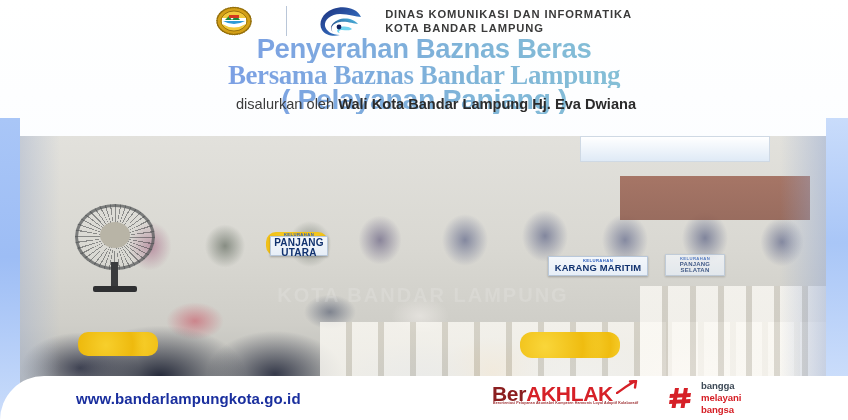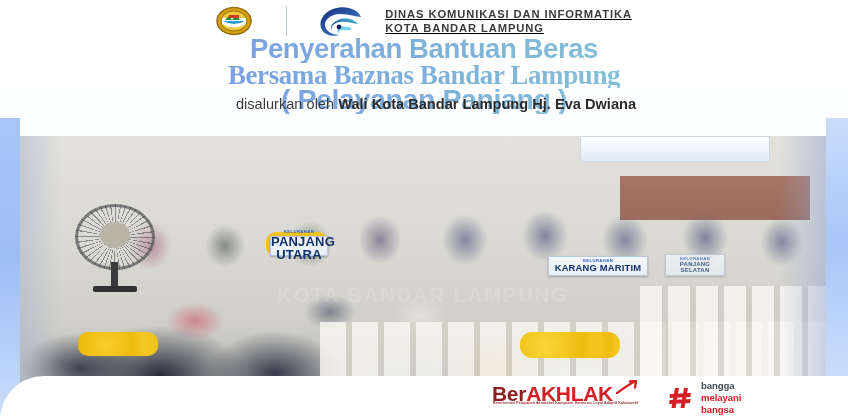--- a/index.html
+++ b/index.html
@@ -37,21 +37,20 @@
 
   
   .header {
     position:absolute; left:0; top:0; width:848px; height:140px;
     z-index:6;
   }
   .logo-row {
     position:absolute; left:0; top:4px; width:848px;
     display:flex; justify-content:center; align-items:center;
     gap:12px;
-    text-decoration:underline;
   }
   .crest {
     width:36px; height:32px;
     position:relative; flex:0 0 auto;
   }
   .divider-v {
     width:1px; height:30px; background:#b9c6d8;
     margin:0 18px 0 22px; flex:0 0 auto;
   }
   .kominfo-logo { width:46px; height:34px; flex:0 0 auto; margin-right:10px; }
@@ -197,21 +196,21 @@
     background:linear-gradient(180deg,#f4f7fb 0%, #e7eef7 100%);
     border:1px solid #b9c8da;
     text-align:center;
     color:#1b3f8f;
     font-weight:800;
     line-height:1.05;
     display:flex; flex-direction:column; justify-content:center;
     box-shadow:0 1px 2px rgba(0,0,0,.25);
   }
   .sign .k { font-size:4.2px; letter-spacing:.4px; color:#2b5fbf; }
-  .sign .n { font-size:13px; letter-spacing:.2px; color:#10316e; }
+  .sign .n { font-size:10px; letter-spacing:.2px; color:#10316e; }
   #sign-panjang-utara { left:250px; top:100px; width:58px; height:20px; }
   #sign-karang-maritim { left:528px; top:120px; width:100px; height:20px; }
   #sign-karang-maritim .n { font-size:9.4px; }
   #sign-third { left:645px; top:118px; width:60px; height:22px; opacity:.75; }
   #sign-third .n { font-size:6px; }
 
   
   .photo-watermark {
     position:absolute; left:0; top:148px; width:806px;
     text-align:center; font-size:20px; font-weight:800;
@@ -312,21 +311,21 @@
         </svg>
       </div>
 
       <div class="org-text">
         <div class="l1">DINAS KOMUNIKASI DAN INFORMATIKA</div>
         <div class="l2">KOTA BANDAR LAMPUNG</div>
       </div>
     </div>
 
     <div class="title-block">
-      <div class="title-line t1">Penyerahan Bantuan Beras</div>
+      <div class="title-line t1">Penyerahan Baznas Beras</div>
       <div class="title-line t2">Bersama Baznas Bandar Lampung</div>
       <div class="title-line t3">( Pelayanan Panjang )</div>
     </div>
 
     <div class="sub1">
       <span>disalurkan oleh </span><b>Wali Kota Bandar Lampung Hj. Eva Dwiana</b>
     </div>
 
   </div>
 
@@ -366,20 +365,21 @@
       <div class="k">KELURAHAN</div>
       <div class="n">PANJANG SELATAN</div>
     </div>
 
     <div class="photo-shade-l"></div>
     <div class="photo-shade-r"></div>
   </div>
 
   <div class="footer">
 
+    <div class="site-url">www.bandarlampungkota.go.id</div>
 
     <div class="berakhlak">
       <div class="ba-word">
         <span class="ber">Ber</span><span class="akh">AKHLAK</span>
       </div>
       <div class="ba-swoosh">
         <svg viewBox="0 0 22 14" width="22" height="14">
           <path d="M1 13 C7 9 13 4 20 1 L14 1.5 M20 1 L19 7.5" fill="none" stroke="#d62027" stroke-width="2.4" stroke-linecap="round" stroke-linejoin="round"></path>
         </svg>
       </div>

